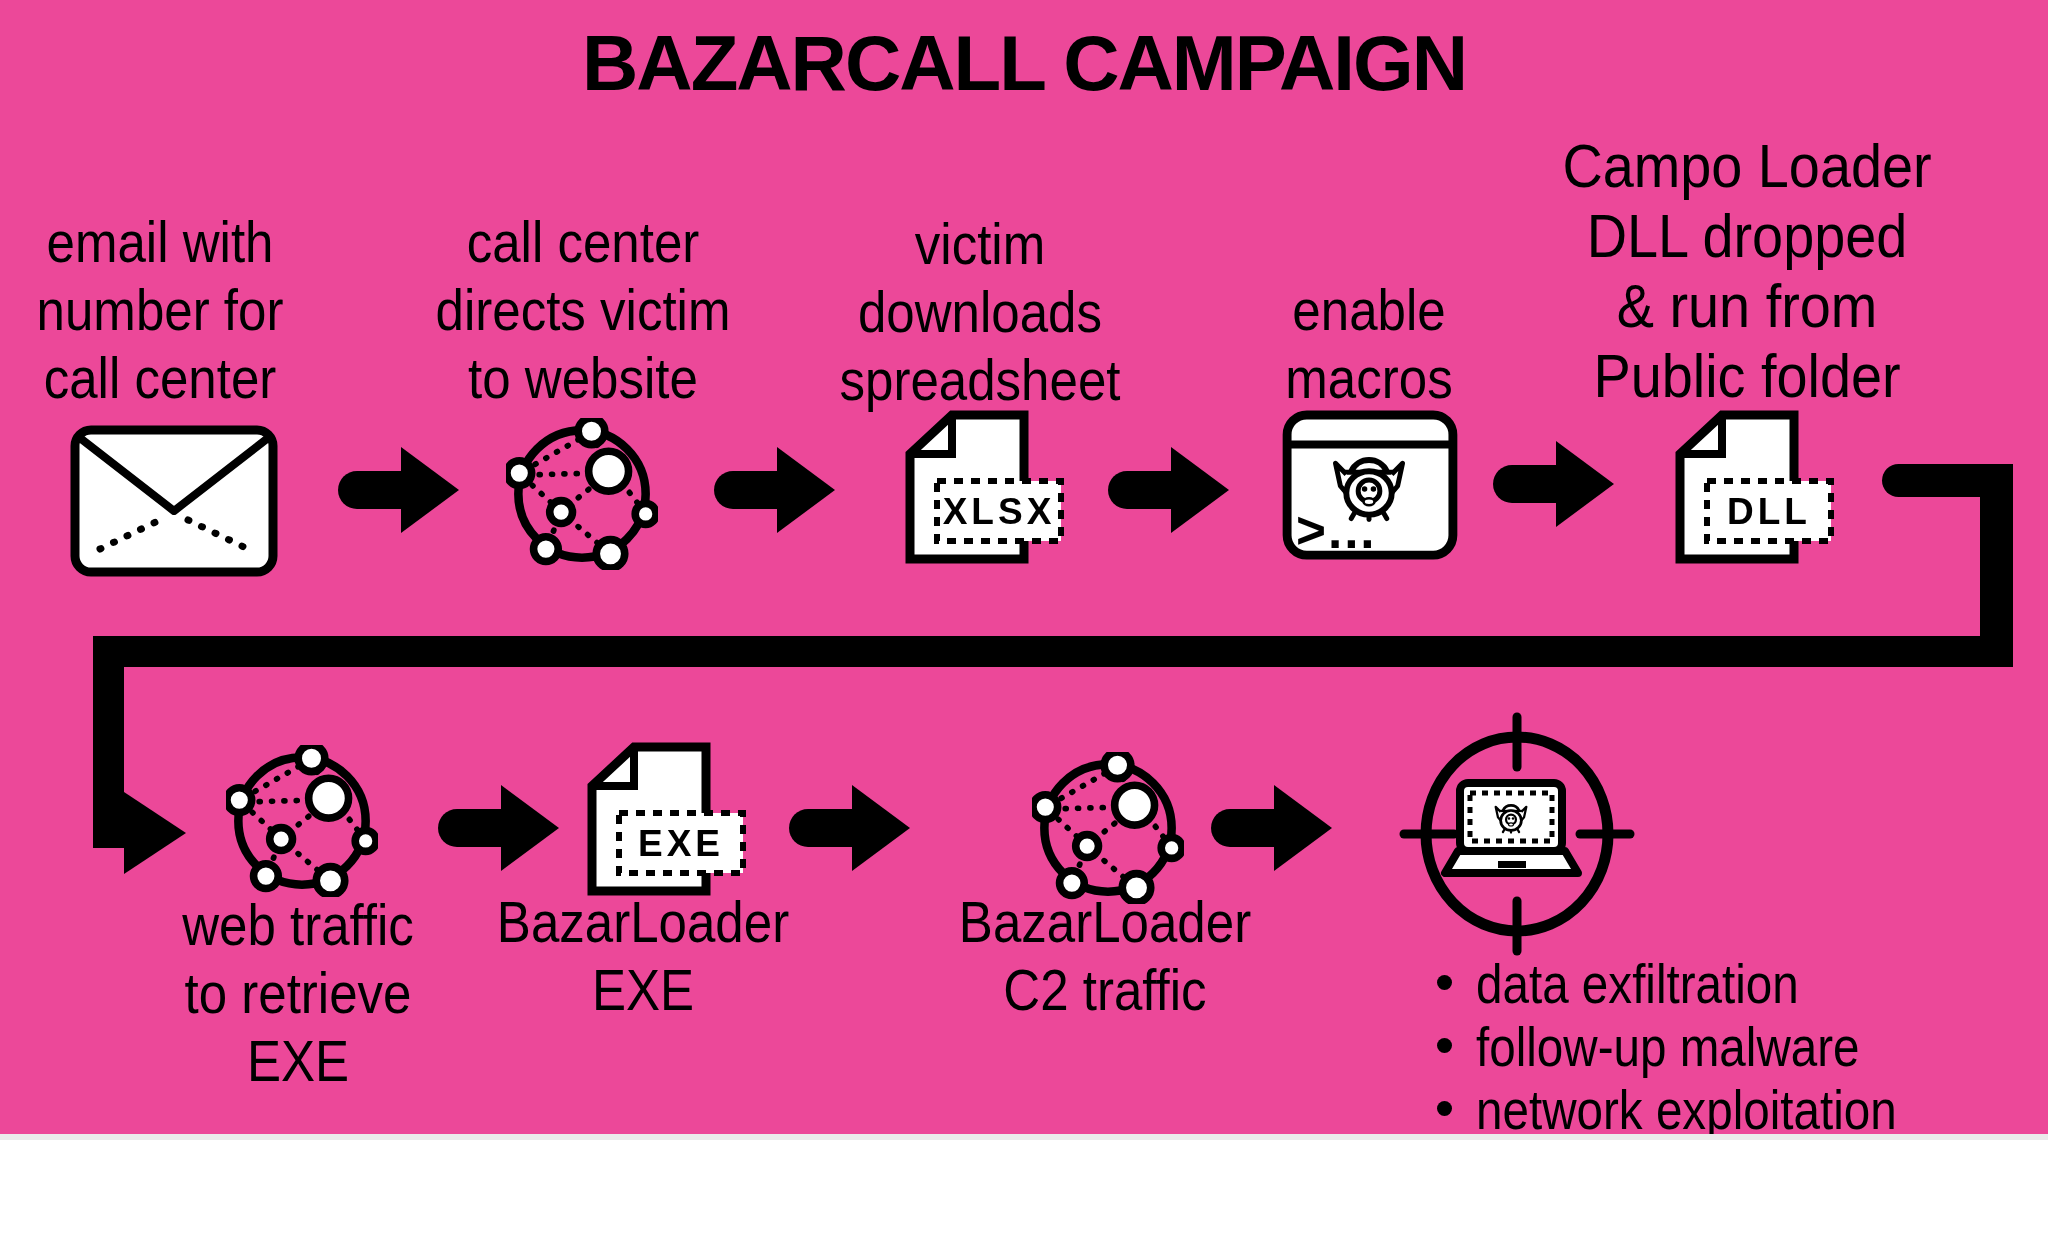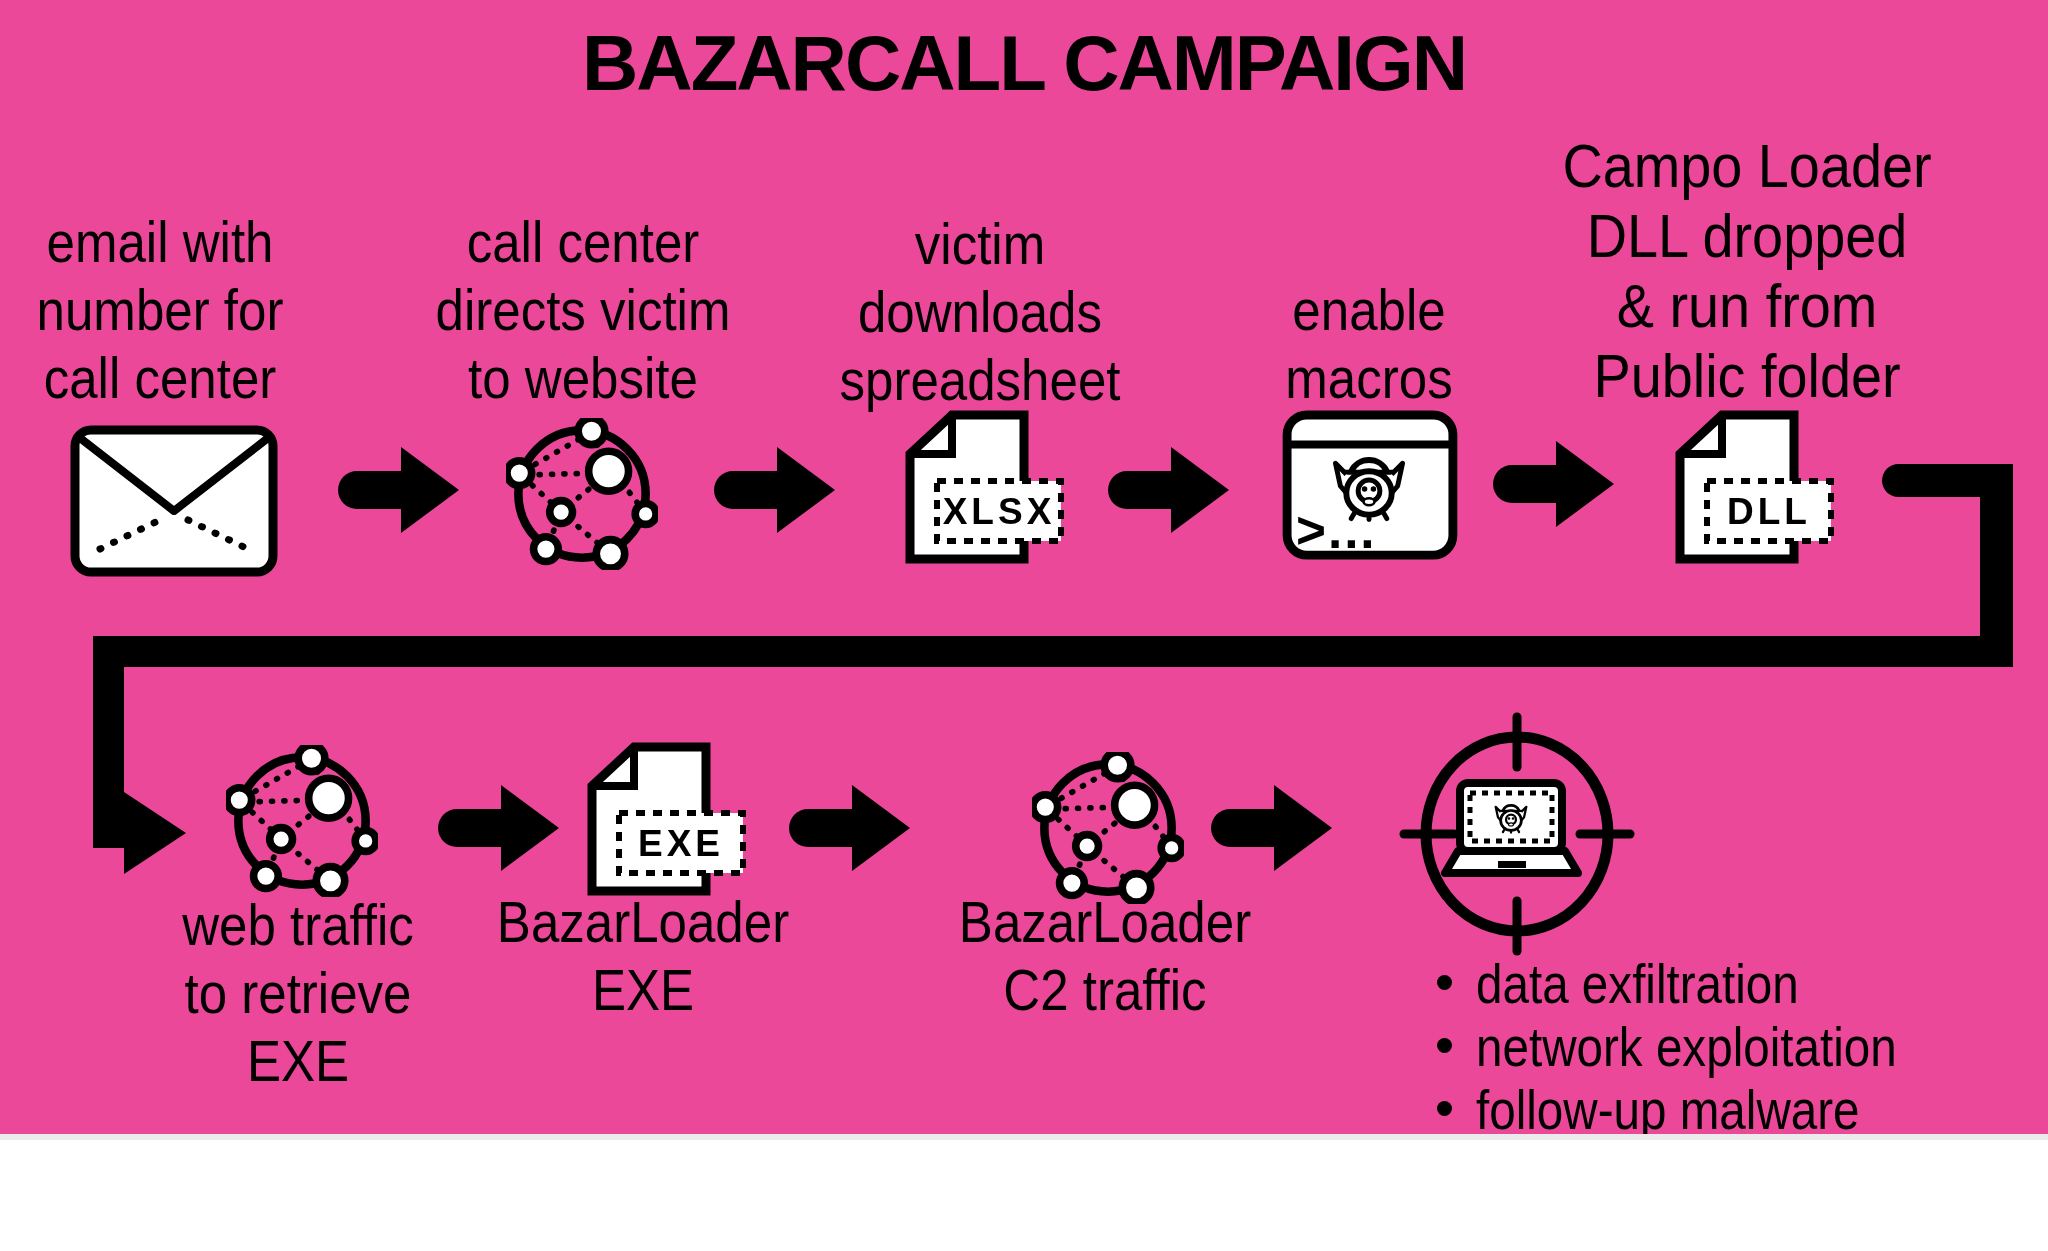--- a/index.html
+++ b/index.html
@@ -219,22 +219,22 @@
   <div class="label" style="left:875px;top:888px">BazarLoader
 C2 traffic</div>
 
   <div class="outcomes">
     <div class="outcome">
       <span class="dot"></span>
       <span class="txt">data exfiltration</span>
     </div>
     <div class="outcome">
       <span class="dot"></span>
-      <span class="txt">network exploitation</span>
+      <span class="txt">follow-up malware</span>
     </div>
     <div class="outcome">
       <span class="dot"></span>
-      <span class="txt">follow-up malware</span>
+      <span class="txt">network exploitation</span>
     </div>
   </div>
 
   <div class="bottom-strip"></div>
 </div>
 
 </body></html>

